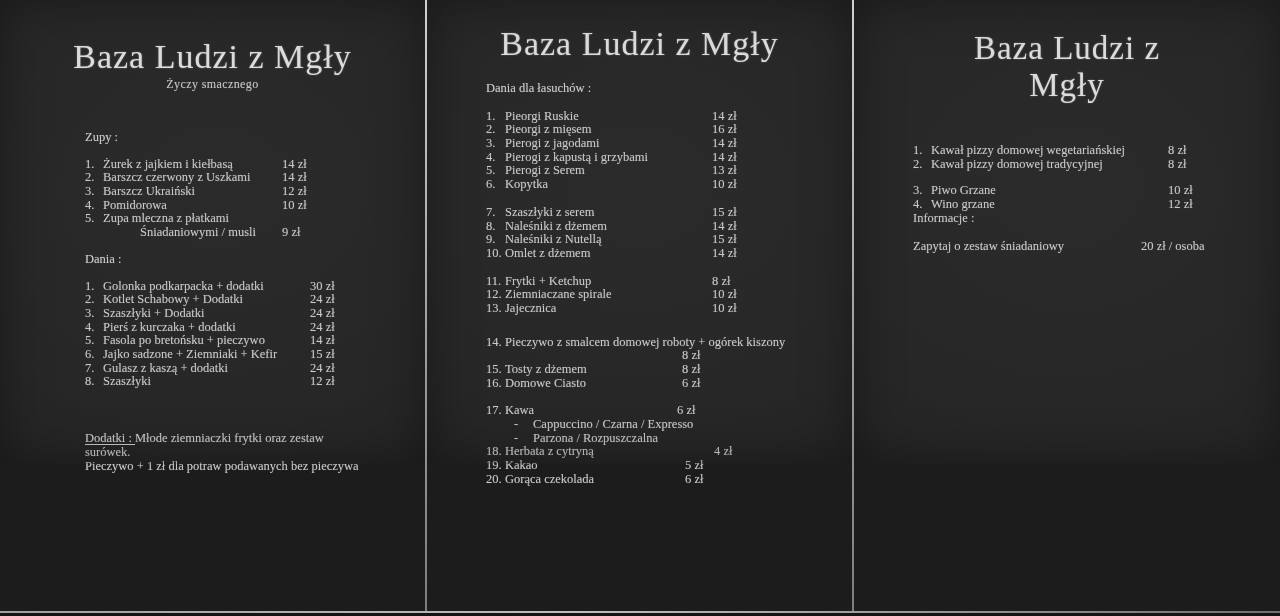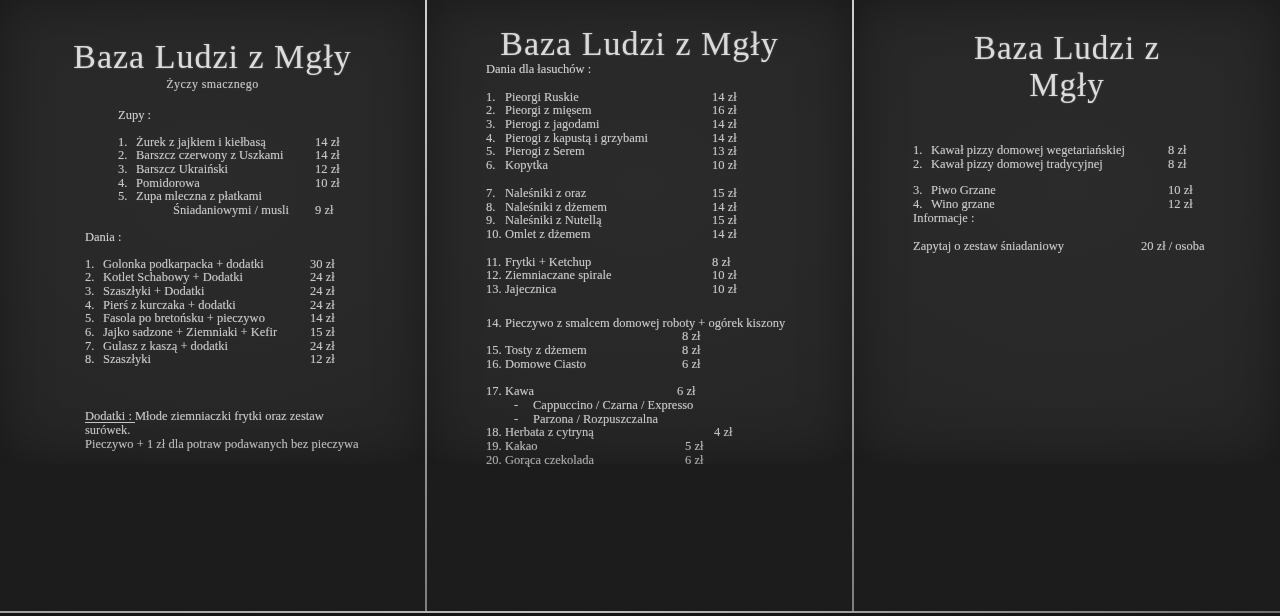--- a/index.html
+++ b/index.html
@@ -24,22 +24,22 @@
   .p2 .title{margin-top:25px;font-size:34px;line-height:38px;text-align:center;}
   .p3 .title{margin-top:30px;font-size:33px;line-height:37px;text-align:center;
              max-width:230px;margin-left:auto;margin-right:auto;}
   .subtitle{margin-top:1px;font-size:12px;line-height:14px;text-align:center;color:#c4c4c4;
             letter-spacing:.4px;text-shadow:0 0 1px rgba(230,230,230,.35);}
 
   .section{position:relative;}
   .heading{margin-left:var(--numx);font-size:12.5px;line-height:13.7px;height:13.7px;
            color:#cdcdcd;text-shadow:0 0 1px rgba(230,230,230,.3);}
   .heading + .items{margin-top:13px;}
-  .p1 .s0{margin-top:18px;padding-left:33px;} .p1 .s1{margin-top:13px;}
-  .p2 .s0{} .p2 .heading + .items{margin-top:14px;}
+  .p1 .s0{margin-top:40px;} .p1 .s1{margin-top:13px;}
+  .p2 .s0{margin-top:19px;} .p2 .heading + .items{margin-top:14px;}
   .p2 .s1,.p2 .s2,.p2 .s4{margin-top:14px;} .p2 .s3{margin-top:20px;}
   .p3 .s0{margin-top:40px;} .p3 .s1{margin-top:13px;}
 
   .row{position:relative;height:13.7px;line-height:13.7px;font-size:12.5px;
        padding-left:var(--tx);color:#c8c8c8;text-shadow:0 0 1px rgba(230,230,230,.3);
        white-space:nowrap;}
   .row .num{position:absolute;left:var(--numx);top:0;}
   .row .price{position:absolute;top:0;}
   .p1 .row.cont{padding-left:140px;}
   .p2 .row.cont{padding-left:78px;}
@@ -107,21 +107,21 @@
             <div class="row"><span class="num">1.</span><span>Pieorgi Ruskie</span><span class="price" style="left: 285px;">14 zł</span></div>
             <div class="row"><span class="num">2.</span><span>Pieorgi z mięsem</span><span class="price" style="left: 285px;">16 zł</span></div>
             <div class="row"><span class="num">3.</span><span>Pierogi z jagodami</span><span class="price" style="left: 285px;">14 zł</span></div>
             <div class="row"><span class="num">4.</span><span>Pierogi z kapustą i grzybami</span><span class="price" style="left: 285px;">14 zł</span></div>
             <div class="row"><span class="num">5.</span><span>Pierogi z Serem</span><span class="price" style="left: 285px;">13 zł</span></div>
             <div class="row"><span class="num">6.</span><span>Kopytka</span><span class="price" style="left: 285px;">10 zł</span></div>
           </div>
         </div>
         <div class="section s1">
           <div class="items">
-            <div class="row"><span class="num">7.</span><span>Naleśniki z oraz</span><span class="price" style="left: 285px;">15 zł</span></div>
+            <div class="row"><span class="num">7.</span><span>Szaszłyki z serem</span><span class="price" style="left: 285px;">15 zł</span></div>
             <div class="row"><span class="num">8.</span><span>Naleśniki z dżemem</span><span class="price" style="left: 285px;">14 zł</span></div>
             <div class="row"><span class="num">9.</span><span>Naleśniki z Nutellą</span><span class="price" style="left: 285px;">15 zł</span></div>
             <div class="row"><span class="num">10.</span><span>Omlet z dżemem</span><span class="price" style="left: 285px;">14 zł</span></div>
           </div>
         </div>
         <div class="section s2">
           <div class="items">
             <div class="row"><span class="num">11.</span><span>Frytki + Ketchup</span><span class="price" style="left: 285px;">8 zł</span></div>
             <div class="row"><span class="num">12.</span><span>Ziemniaczane spirale</span><span class="price" style="left: 285px;">10 zł</span></div>
             <div class="row"><span class="num">13.</span><span>Jajecznica</span><span class="price" style="left: 285px;">10 zł</span></div>

